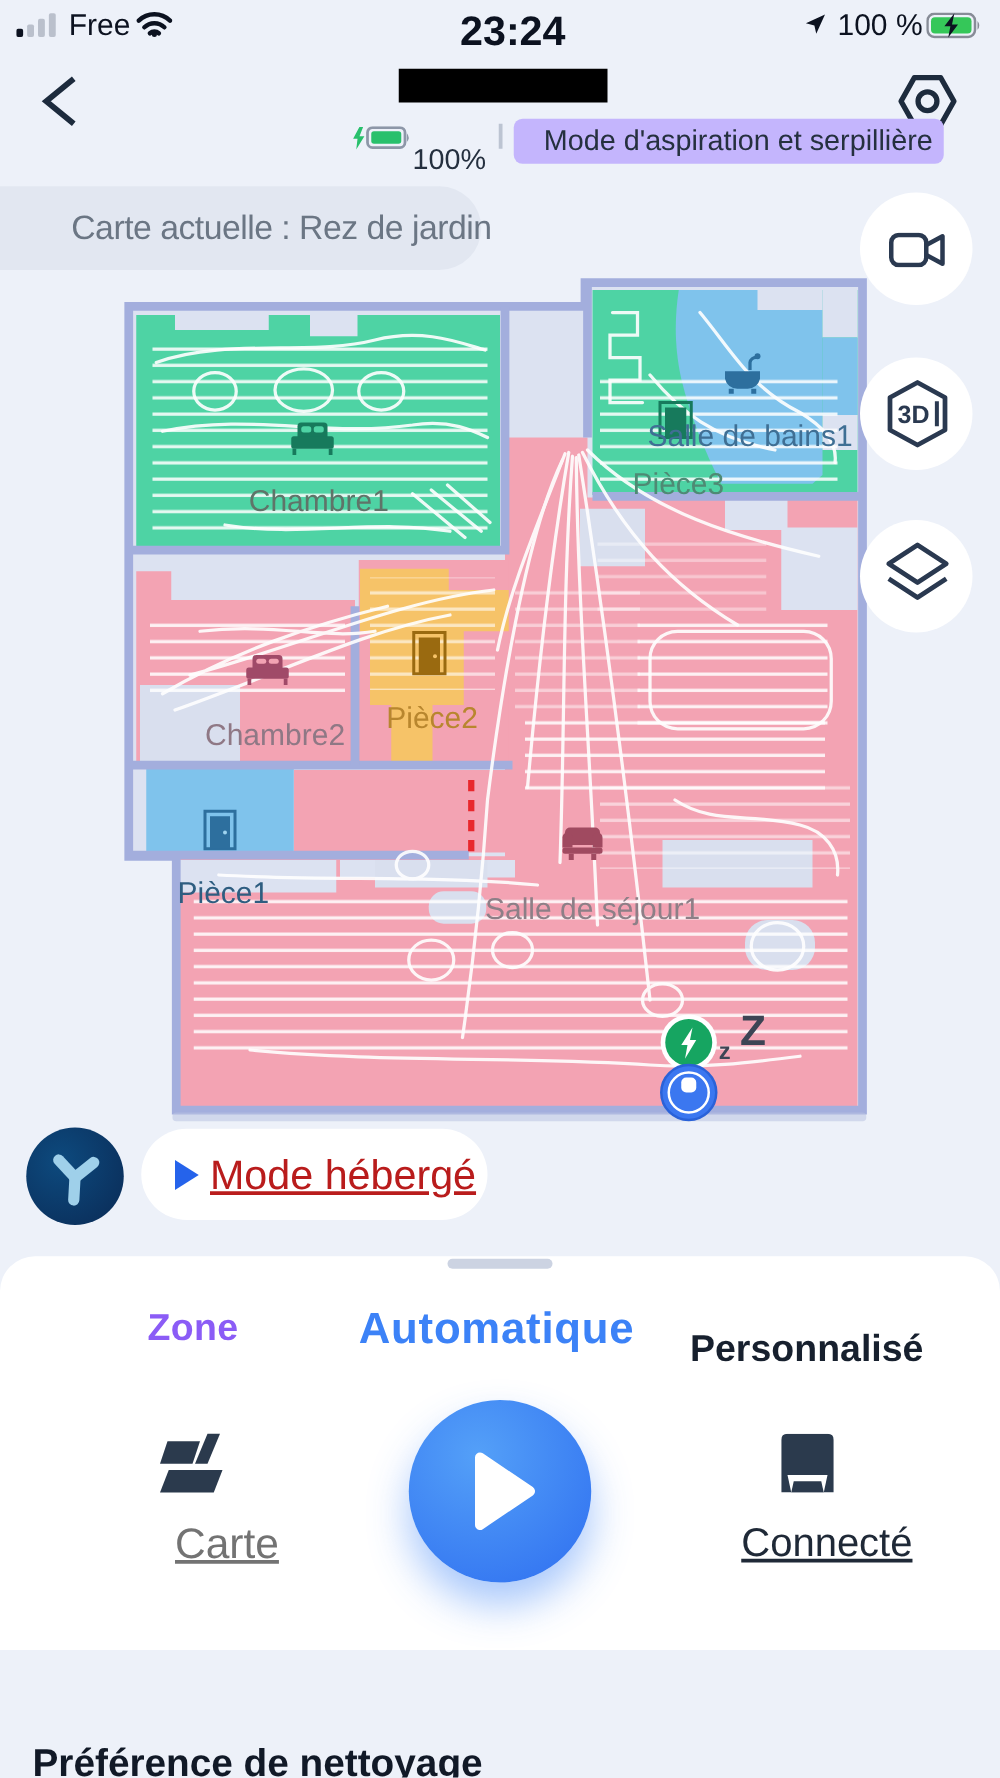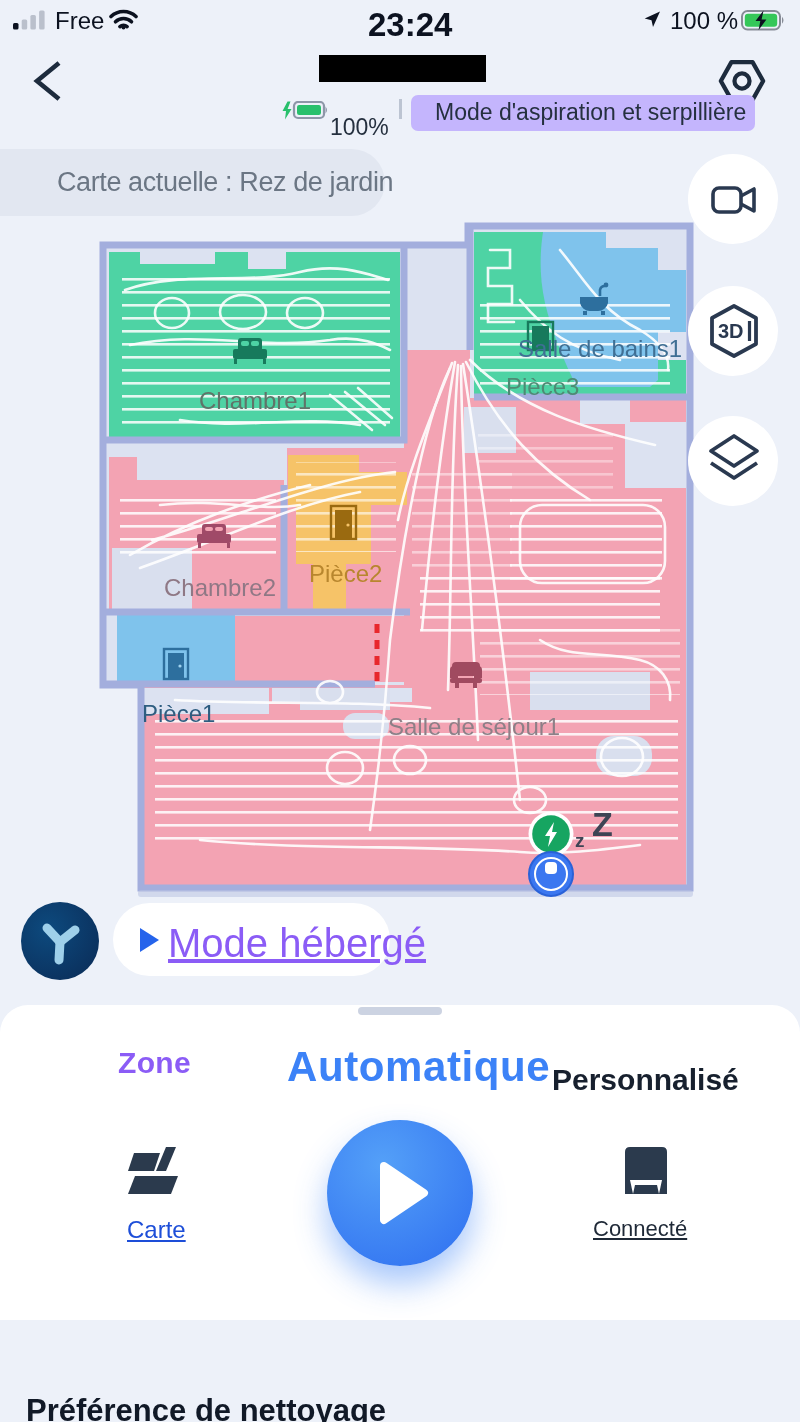--- a/index.html
+++ b/index.html
@@ -246,41 +246,41 @@
   <g stroke="#9fd0ea" stroke-width="9" stroke-linecap="round" fill="none">
     <path d="M39,40 L26,26"></path>
     <path d="M39,40 L54,28"></path>
     <path d="M39,40 L38,58"></path>
   </g>
 </svg>
 <div class="abs" style="left:113px;top:903px;width:277px;height:73px;background:#fff;border-radius:37px;"></div>
 <svg class="abs" style="left:137px;top:926px;" width="24" height="28" viewBox="0 0 24 28">
   <path d="M3,2 L22,14 L3,26 Z" fill="#2563eb"></path>
 </svg>
-<div class="abs" style="left:168px;top:921px;font-size:40px;color:#8b5cf6;text-decoration:underline;">Mode hébergé</div>
+<div class="abs" style="left:168px;top:921px;font-size:33px;color:#b91c1c;text-decoration:underline;">Mode hébergé</div>
 
 <div class="abs" style="left:0;top:1005px;width:800px;height:315px;background:#fff;border-radius:28px 28px 0 0;"></div>
 <div class="abs" style="left:358px;top:1007px;width:84px;height:8px;border-radius:4px;background:#ccd3e2;"></div>
 <div class="abs" style="left:118px;top:1046px;font-size:30px;letter-spacing:0.3px;font-weight:bold;color:#8b5cf6;">Zone</div>
-<div class="abs" style="left:287px;top:1043px;font-size:42px;letter-spacing:0.6px;font-weight:bold;color:#3c82f7;">Automatique</div>
+<div class="abs" style="left:287px;top:1043px;font-size:35px;letter-spacing:0.6px;font-weight:bold;color:#3c82f7;">Automatique</div>
 <div class="abs" style="left:552px;top:1046px;font-size:30px;font-weight:bold;color:#17202e;margin-top:17px;">Personnalisé</div>
 
 <svg class="abs" style="left:126px;top:1145px;" width="56" height="50" viewBox="0 0 56 50">
   <path d="M8,8 H34 L28,26 H2 Z" fill="#2b3a4d"></path>
   <path d="M40,2 H50 L40,26 H30 Z" fill="#2b3a4d"></path>
   <path d="M9,31 H52 L45,49 H2 Z" fill="#2b3a4d"></path>
 </svg>
-<div class="abs" style="left:127px;top:1216px;font-size:24px;color:#1d4ed8;text-decoration:underline;">Carte</div>
+<div class="abs" style="left:140px;top:1216px;font-size:34px;color:#737373;text-decoration:underline;">Carte</div>
 
 <div class="abs" style="left:327px;top:1120px;width:146px;height:146px;border-radius:50%;background:radial-gradient(circle at 38% 30%, #54a0f8, #2e6ef0);box-shadow:0 18px 32px rgba(59,130,246,0.45);"></div>
 <svg class="abs" style="left:378px;top:1160px;" width="52" height="66" viewBox="0 0 52 66">
   <path d="M6,6 L46,33 L6,60 Z" fill="#fff" stroke="#fff" stroke-width="8" stroke-linejoin="round"></path>
 </svg>
 
 <svg class="abs" style="left:625px;top:1147px;" width="42" height="47" viewBox="0 0 42 47">
   <path d="M5,0 H37 Q42,0 42,5 V47 H0 V5 Q0,0 5,0 Z" fill="#2b3a4d"></path>
   <path d="M5,33 H37 L34,47 H8 Z" fill="#fff"></path>
   <path d="M10,38 H32 L34,47 H8 Z" fill="#2b3a4d"></path>
 </svg>
-<div class="abs" style="left:593px;top:1216px;font-size:22px;color:#1f2937;text-decoration:underline;">Connecté</div>
+<div class="abs" style="left:593px;top:1216px;font-size:32px;color:#1f2937;text-decoration:underline;">Connecté</div>
 
 <div class="abs" style="left:0;top:1320px;width:800px;height:102px;background:#edf1f9;"></div>
 <div class="abs" style="left:26px;top:1393px;font-size:31px;font-weight:bold;color:#111927;">Préférence de nettoyage</div>
 
 </body></html>

